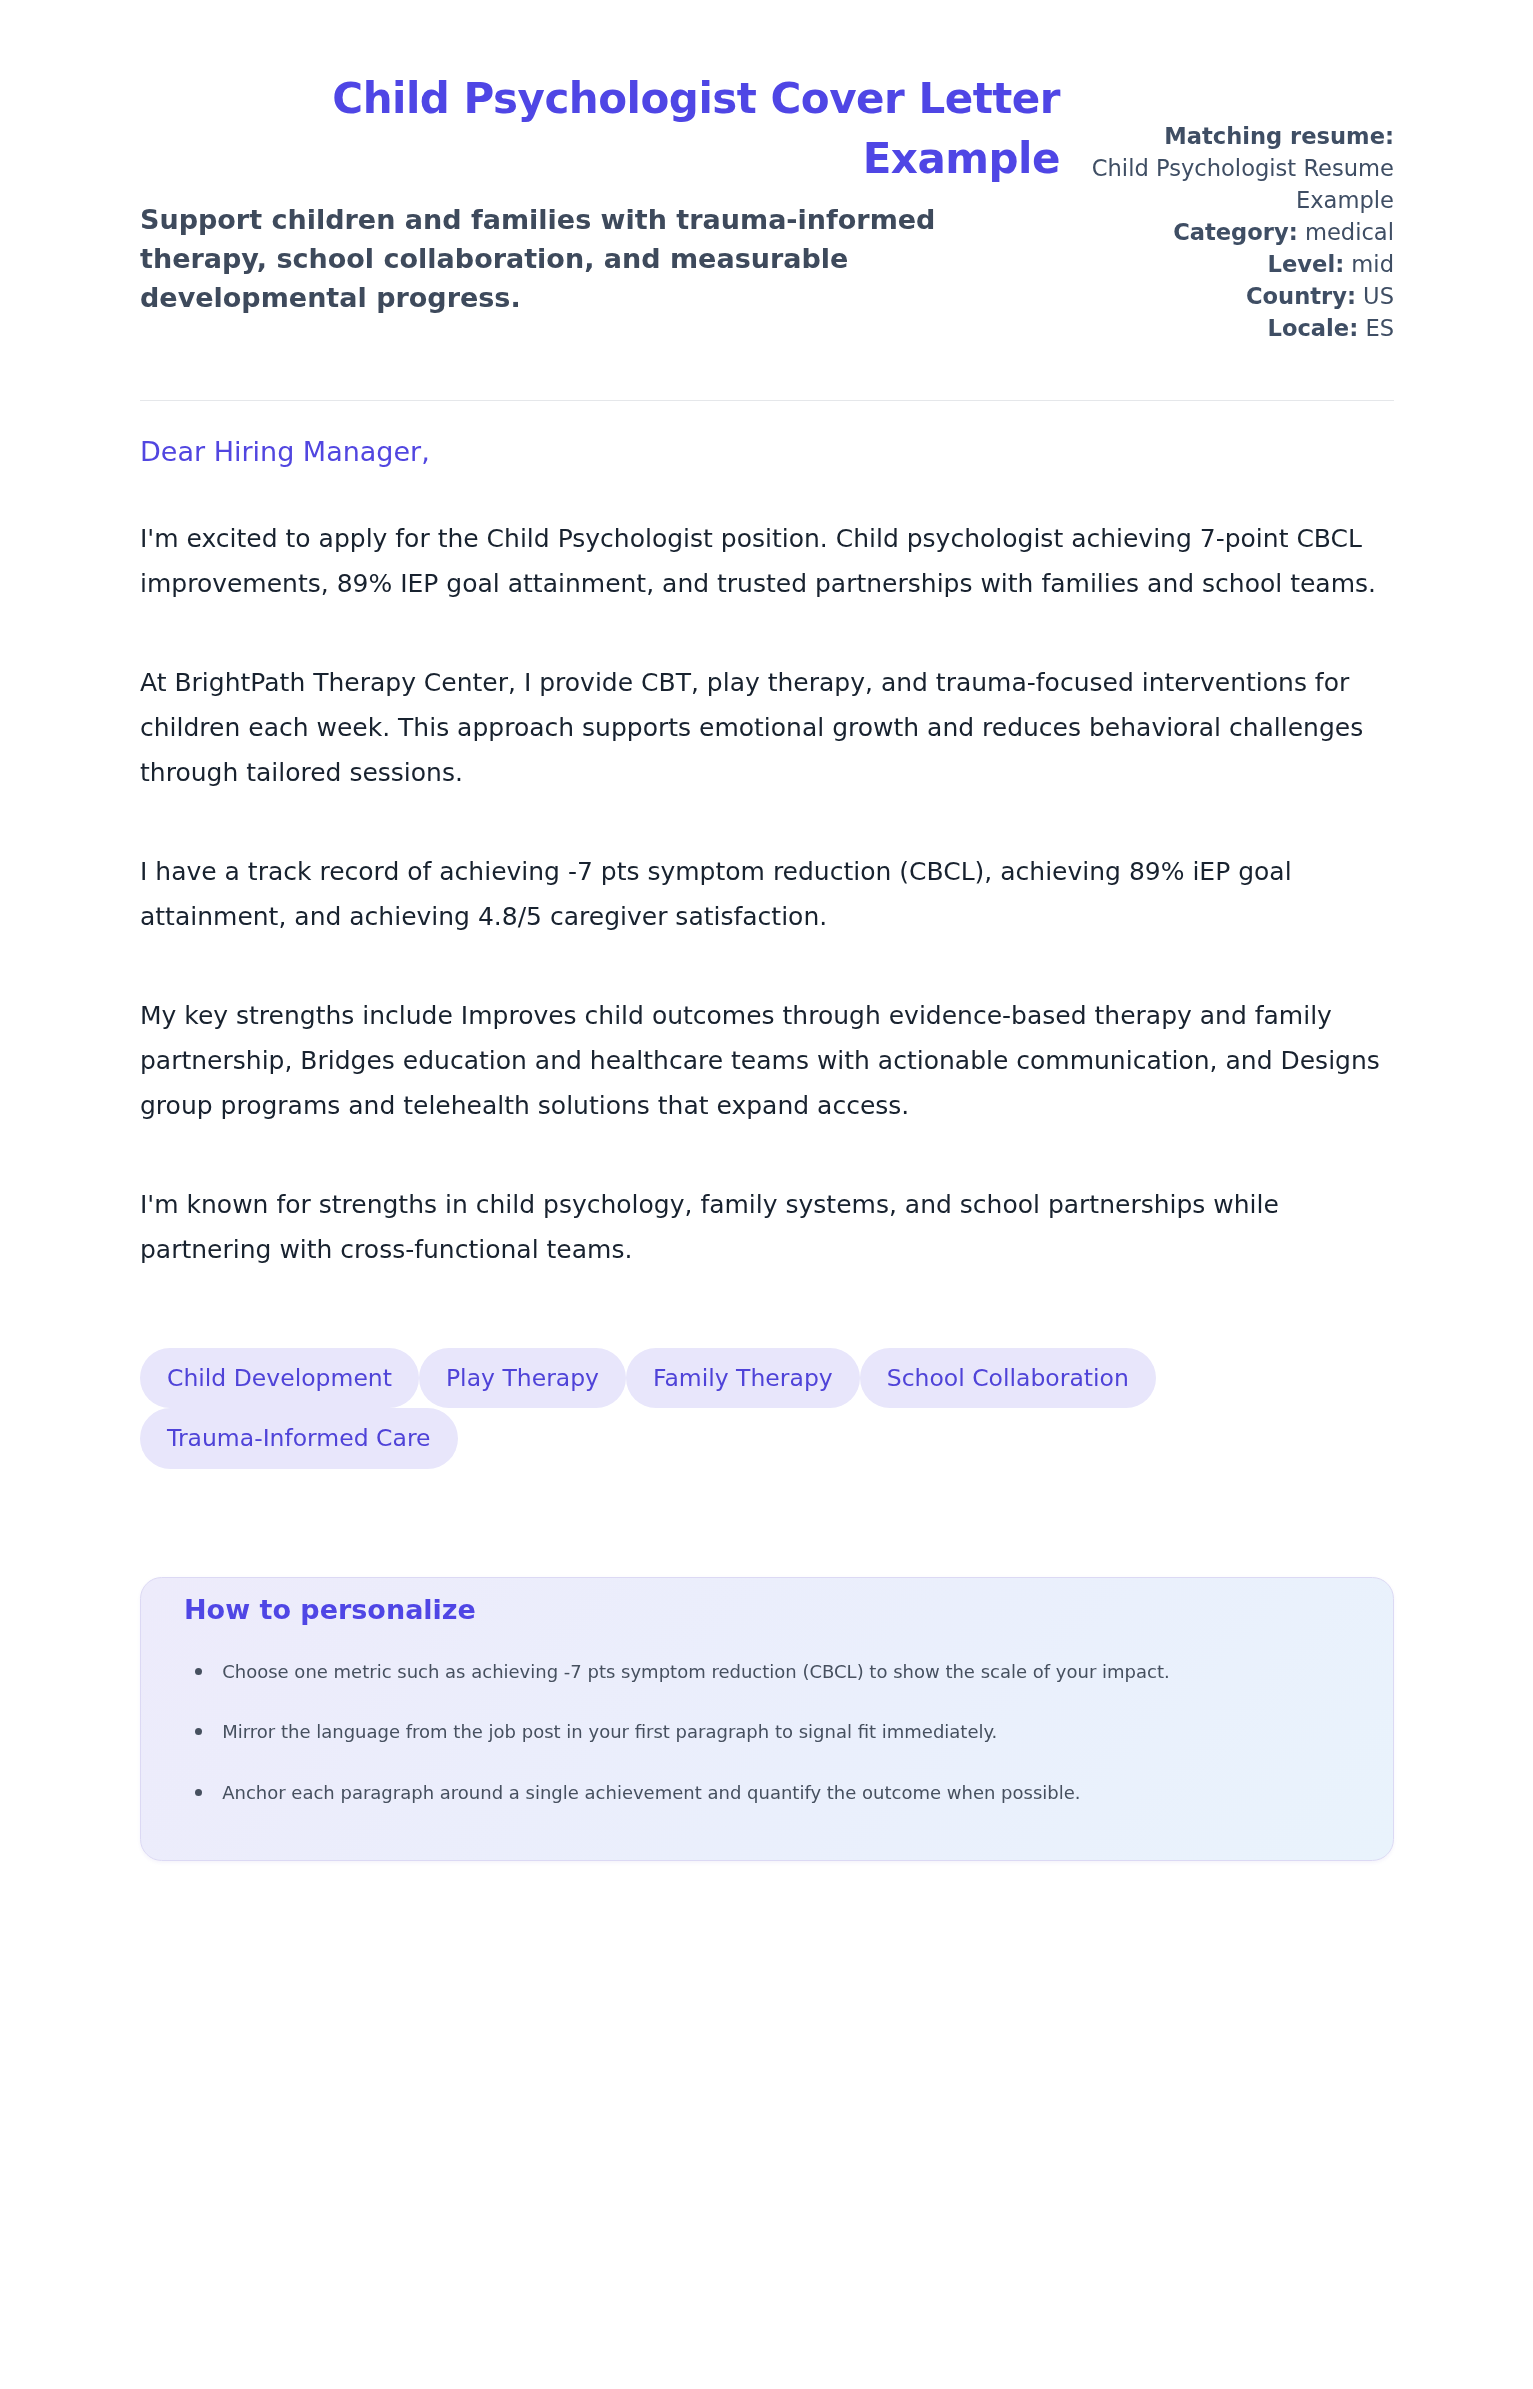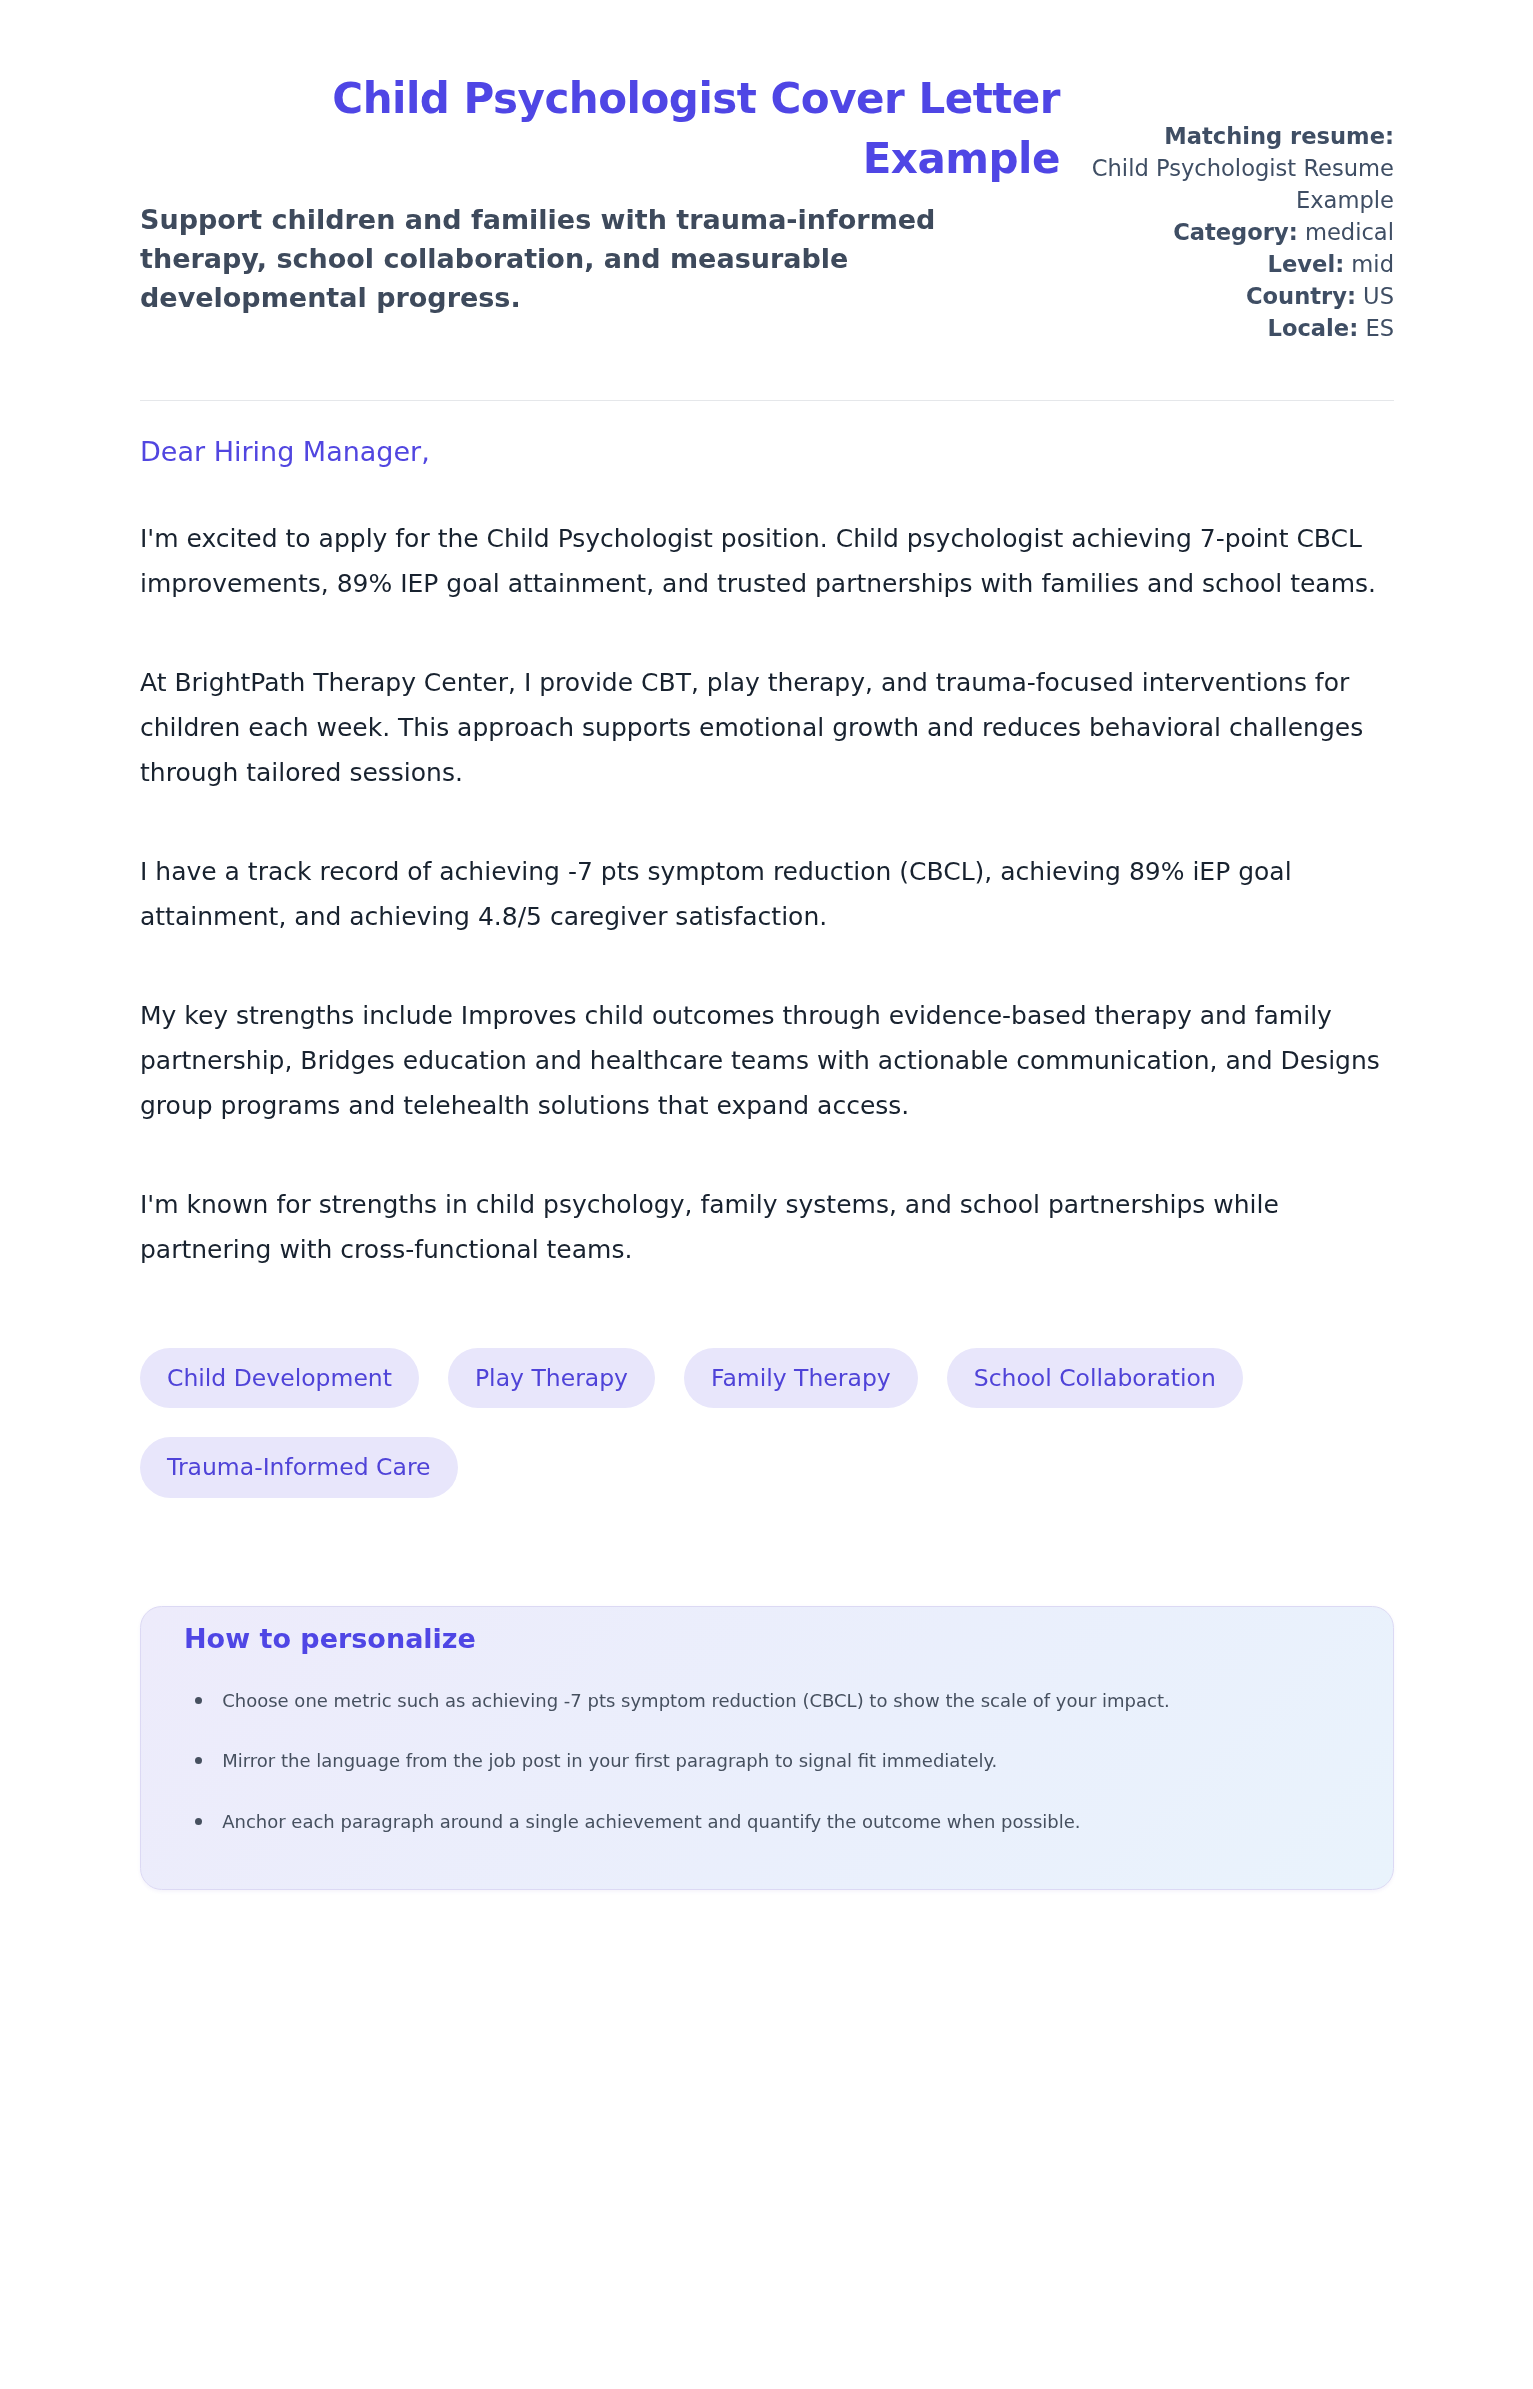--- a/index.html
+++ b/index.html
@@ -79,21 +79,20 @@
     margin-top: 23.5px;
     font-size: 25px;
     color: #5a6579;
   }
 
   
   .tags {
     margin-top: 76px;
     display: flex;
     flex-wrap: wrap;
-    gap: 29px;
   }
   .tag-pill {
     background: #e8e6fb;
     color: #4f43d8;
     font-size: 23.5px;
     line-height: 1.2;
     padding: 16px 27px;
     border-radius: 9023px;
     white-space: nowrap;
   }

